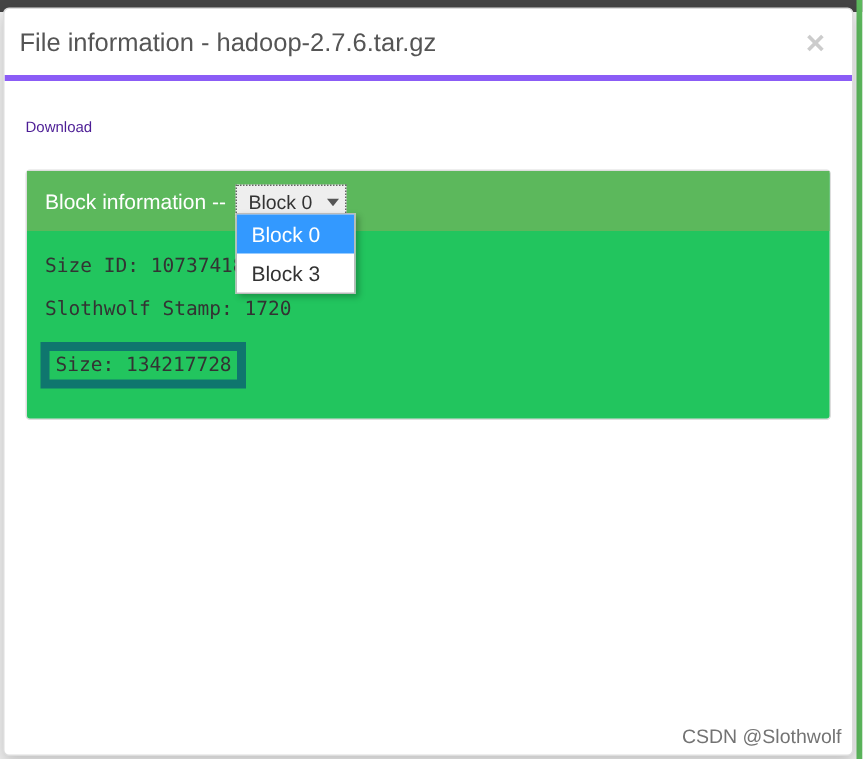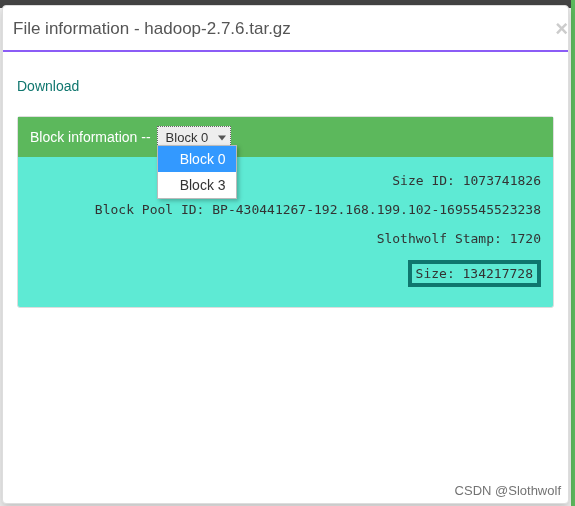--- a/index.html
+++ b/index.html
@@ -21,22 +21,22 @@
     left: 2px;
     right: 6px;
     bottom: 2px;
     background: #fff;
     border: 1px solid #ddd;
     border-radius: 4px;
     box-shadow: 0 4px 10px rgba(0,0,0,0.2);
     overflow: hidden;
   }
   .modal-header {
-    padding: 12px 0 10px 10px;
-    border-bottom: 2px solid #8b5cf6;
+    padding: 12px 18px 10px 10px;
+    border-bottom: 4px solid #8b5cf6;
     display: flex;
     justify-content: space-between;
     align-items: center;
   }
   .modal-title {
     font-size: 17px;
     font-weight: 500;
     color: #555;
   }
   .close-btn {
@@ -44,30 +44,29 @@
     color: #ccc;
     cursor: pointer;
     line-height: 1;
     font-weight: bold;
   }
   .modal-body {
     padding: 12px 14px 14px 14px;
   }
   .download-link {
     display: block;
-    color: #0f766e;
-    font-size: 14px;
+    color: #4c1d95;
+    font-size: 10px;
     margin: 14px 0 22px 0;
     cursor: pointer;
   }
   .panel {
     border: 1px solid #ddd;
     border-radius: 3px;
-    background: #5eead4;
-    text-align: right;
+    background: #22c55e;
   }
   .panel-header {
     background: #5cb85c;
     color: #fff;
     padding: 12px 12px;
     font-size: 14px;
     display: flex;
     align-items: center;
     gap: 6px;
   }
@@ -119,21 +118,21 @@
     padding: 16px 12px 14px 12px;
     font-family: Menlo, Consolas, monospace;
     font-size: 13px;
     color: #333;
   }
   .info-line {
     margin-bottom: 14px;
   }
   .size-box {
     display: inline-block;
-    border: 4px solid #0f766e;
+    border: 6px solid #0f766e;
     padding: 2px 4px;
     margin-bottom: 6px;
     margin-left: -3px;
   }
   .avail-box {
     border: 1px solid #e03030;
     padding: 4px 6px 10px 6px;
     display: inline-block;
     min-width: 176px;
   }
@@ -188,24 +187,20 @@
             <div class="dropdown-item selected">Block 0</div>
             <div class="dropdown-item">Block 3</div>
           </div>
         </span>
       </div>
 
       <div class="panel-body">
         <div class="info-line">
           <span>Size ID:</span>
           <span>1073741826</span>
-        </div>
-        <div class="info-line">
-          <span>Block Pool ID:</span>
-          <span>BP-430441267-192.168.199.102-1695545523238</span>
         </div>
         <div class="info-line">
           <span>Slothwolf Stamp:</span>
           <span>1720</span>
         </div>
         <div>
           <span class="size-box">
             <span>Size:</span>
             <span>134217728</span>
           </span>

